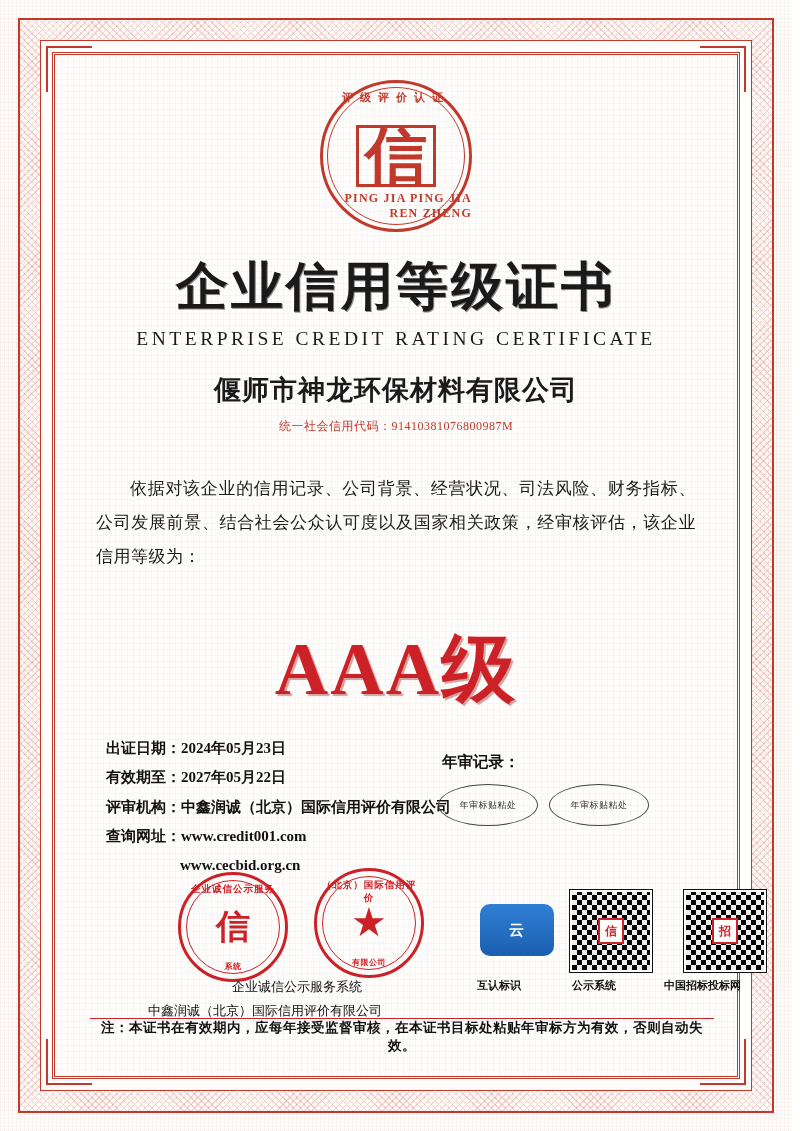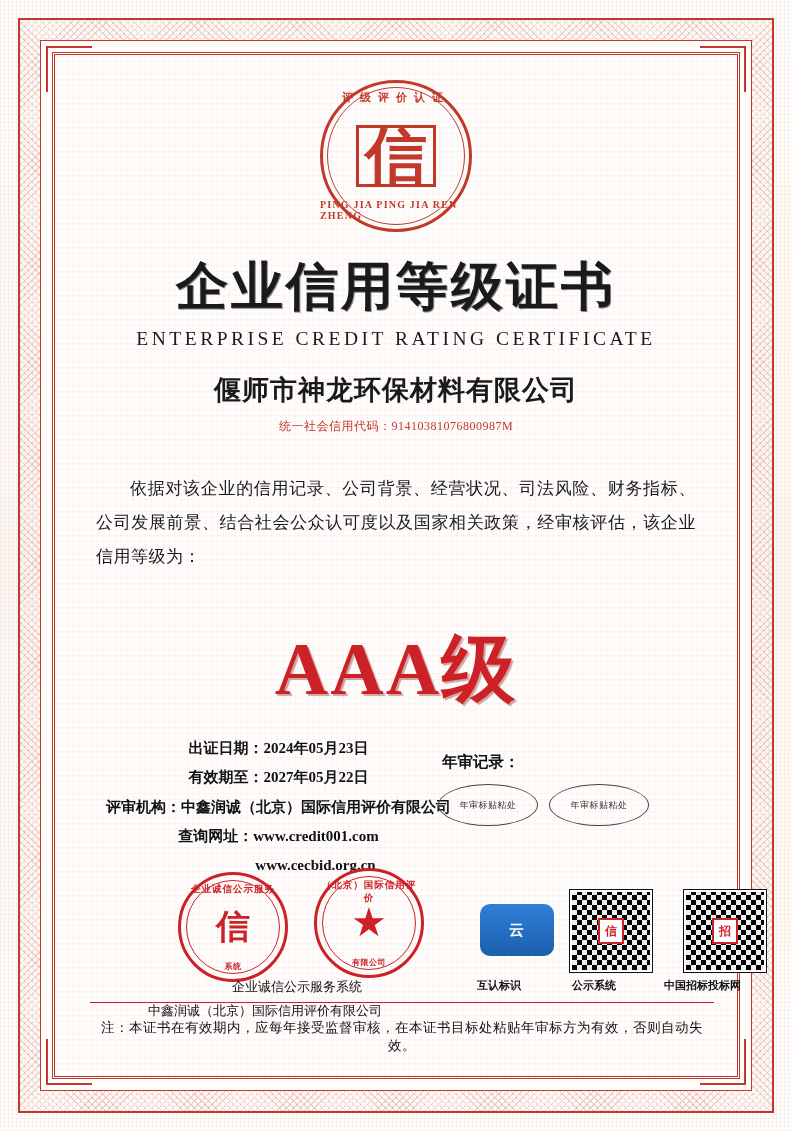--- a/index.html
+++ b/index.html
@@ -69,22 +69,22 @@
   }
   .emblem .box{
     position:absolute;left:50%;top:50%;transform:translate(-50%,-50%);
     width:74px;height:56px;border:3px solid #c0392b;
   }
   .emblem .arc-top{
     position:absolute;top:10px;left:0;right:0;text-align:center;
     font-size:11px;color:#c0392b;letter-spacing:7px;font-weight:bold;
   }
   .emblem .arc-bottom{
-    position:absolute;bottom:11px;left:0;right:0;text-align:left;
-    font-size:10px;color:#c0392b;letter-spacing:1.2px;font-weight:bold;
+    position:absolute;bottom:11px;left:0;right:0;text-align:right;
+    font-size:12px;color:#c0392b;letter-spacing:1.2px;font-weight:bold;
   }
 
   .title-cn{
     text-align:center;
     margin-top:20px;
     font-size:52px;
     font-weight:bold;
     color:#1a1a1a;
     letter-spacing:3px;
     font-family:"Liberation Serif",serif;
@@ -145,21 +145,20 @@
     text-shadow:2px 2px 1px rgba(120,0,0,0.35);
   }
 
   .info-block{
     position:absolute;
     left:36px;
     top:668px;
     font-size:15px;
     color:#111;
     line-height:1.95;
-    text-align:center;
   }
   .info-row{white-space:nowrap;}
   .info-row .label{font-weight:bold;}
   .info-row .value{font-weight:bold;}
   .info-row.url .value{font-family:"Liberation Serif",serif;}
   .info-indent{margin-left:74px;font-weight:bold;}
 
   .annual{
     position:absolute;
     left:372px;
@@ -242,26 +241,26 @@
   .qr-label{
     position:absolute;top:112px;font-size:11px;font-weight:bold;color:#111;white-space:nowrap;
   }
   .ql0{left:385px;}
   .ql1{left:480px;}
   .ql2{left:572px;}
 
   .footnote{
     position:absolute;left:20px;right:8px;bottom:6px;
     border-top:1.5px solid #cc2127;
-    padding-top:16px;
+    padding-top:0;
     text-align:center;
     font-size:13.5px;
     color:#111;
     letter-spacing:0.5px;
-    font-weight:normal;
+    font-weight:bold;
   }
 </style>
 </head>
 <body>
 
 <div class="certificate">
   <div class="border-outer"></div>
   <div class="border-mid"></div>
   <div class="border-inner"></div>
   <div class="corner tl"></div>

